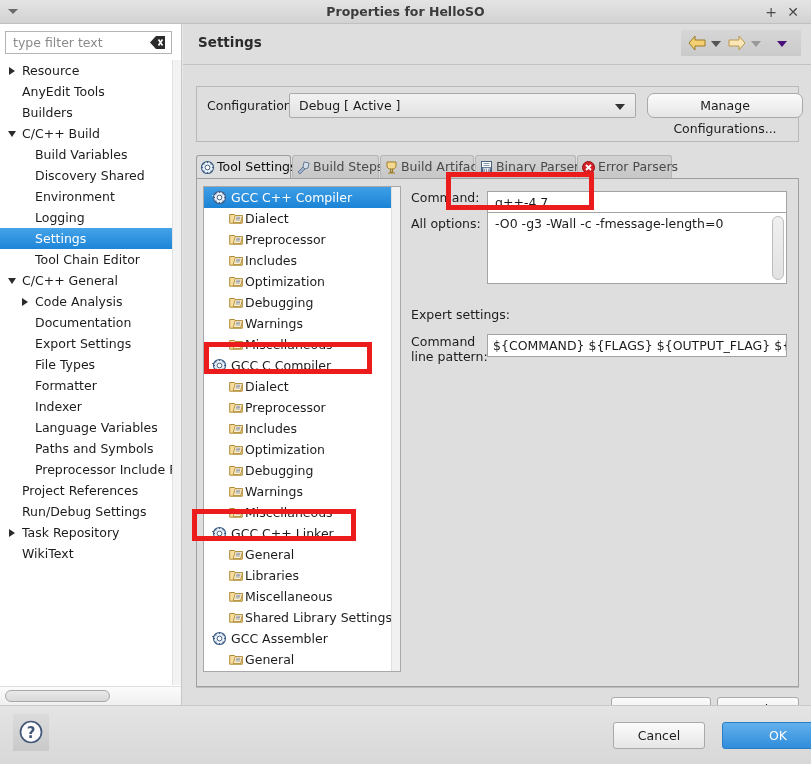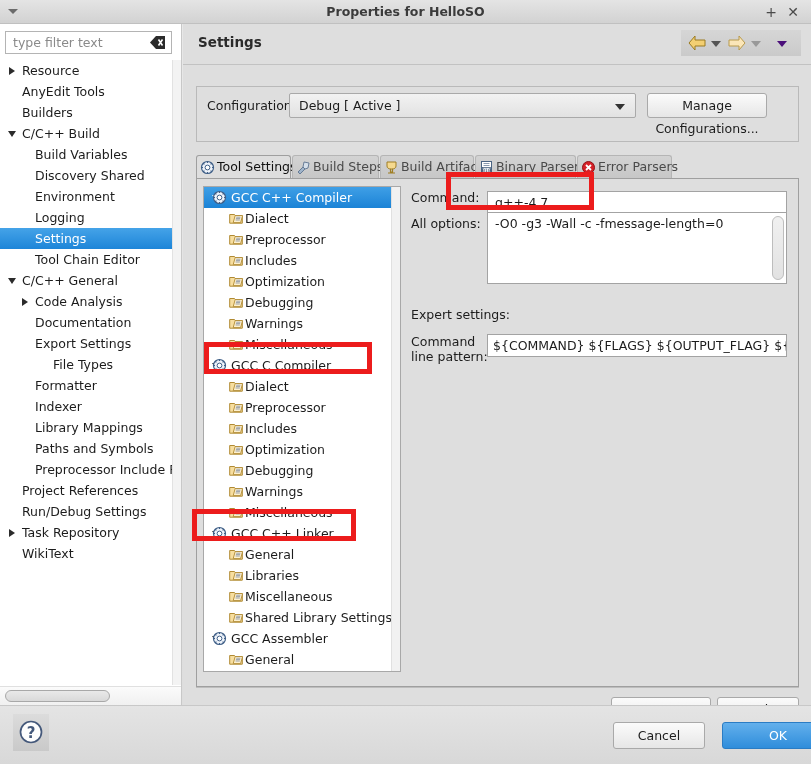--- a/index.html
+++ b/index.html
@@ -151,22 +151,23 @@
     border-right: 5px solid transparent;
     border-top: 6px solid #333;
   }
   .btn {
     background: linear-gradient(#fbfbfb, #e6e6e6);
     border: 1px solid #a9a9a9; border-radius: 3px;
     font-size: 12.5px; color: #1c1c1c;
     text-align: center; cursor: default;
   }
   .manage-btn {
-    position: absolute; left: 450px; top: 6px; width: 120px; height: 25px;
+    position: absolute; left: 450px; top: 6px; width: 156px; height: 25px;
     line-height: 23px;
+    border-radius: 7px;
   }
 
   
   .tabbar {
     position: absolute; left: 13px; top: 131px; width: 603px; height: 24px;
   }
   .tab {
     position: absolute; top: 0; height: 24px;
     border: 1px solid #b5b5b5; border-bottom: none;
     background: linear-gradient(#d3d3d3, #c6c6c6);
@@ -343,30 +344,30 @@
           <span class="arrow-r" style="left:22px"></span>
           <span class="lbl" style="left:35px">Code Analysis</span>
         </div>
         <div class="trow">
           <span class="lbl" style="left:35px">Documentation</span>
         </div>
         <div class="trow">
           <span class="lbl" style="left:35px">Export Settings</span>
         </div>
         <div class="trow">
-          <span class="lbl" style="left:53px">File Types</span>
+          <span class="lbl" style="left:35px">File Types</span>
         </div>
         <div class="trow">
           <span class="lbl" style="left:35px">Formatter</span>
         </div>
         <div class="trow">
           <span class="lbl" style="left:35px">Indexer</span>
         </div>
         <div class="trow">
-          <span class="lbl" style="left:35px">Library Mappings</span>
+          <span class="lbl" style="left:35px">Language Variables</span>
         </div>
         <div class="trow">
           <span class="lbl" style="left:35px">Paths and Symbols</span>
         </div>
         <div class="trow">
           <span class="lbl" style="left:35px">Preprocessor Include Pat</span>
         </div>
         <div class="trow">
           <span class="lbl" style="left:22px">Project References</span>
         </div>

